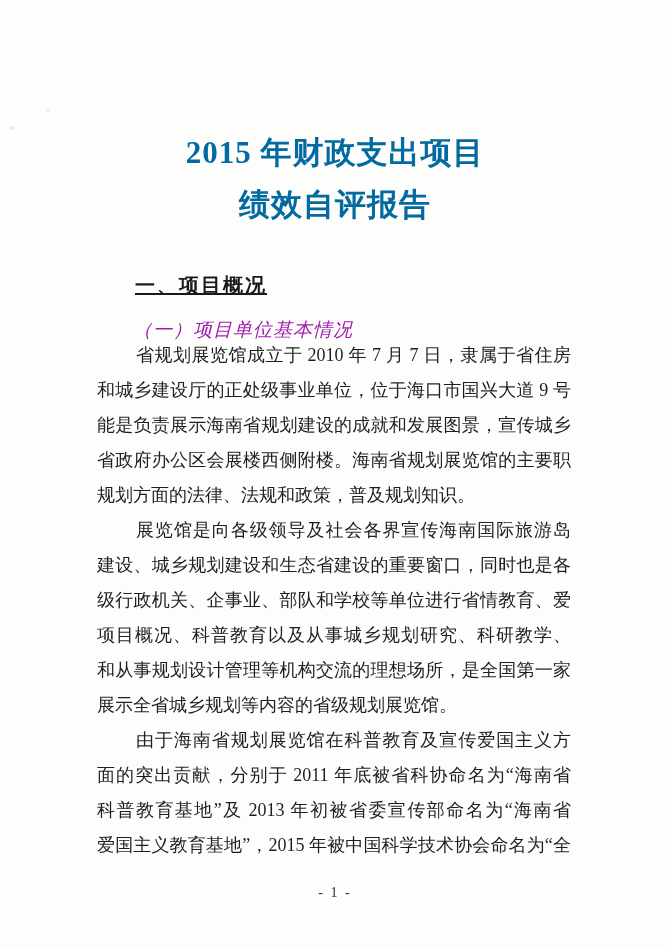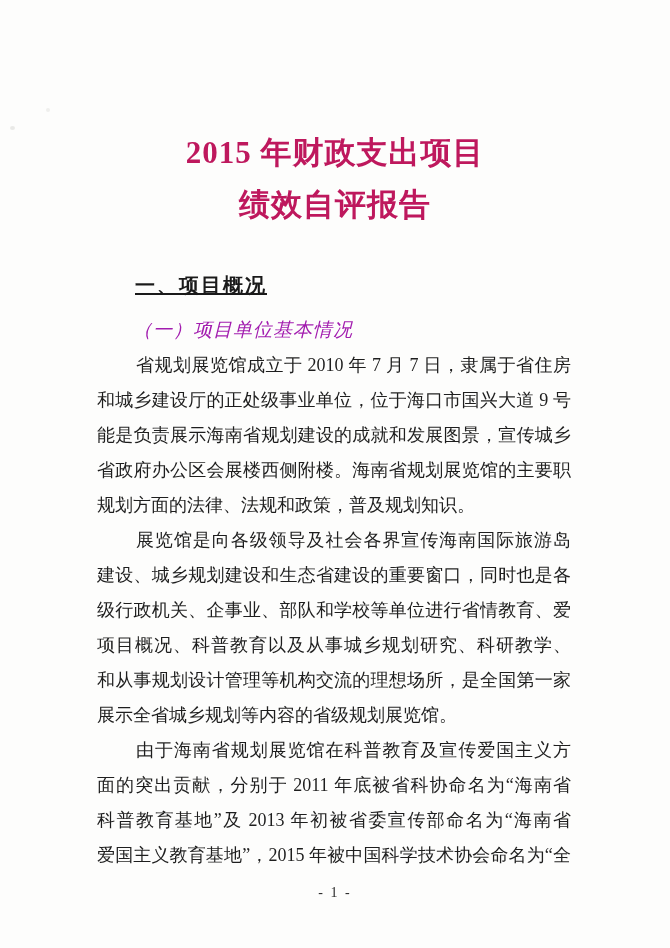--- a/index.html
+++ b/index.html
@@ -27,21 +27,21 @@
 
   .doc-title {
     position: absolute;
     left: 0; right: 0;
     top: 127px;
     text-align: center;
     font-size: 31px;
     font-weight: 700;
     line-height: 52px;
     letter-spacing: 1px;
-    color: #be185d;
+    color: #0369a1;
   }
 
   .text-col {
     position: absolute;
     left: 97px;
     width: 474px;
     top: 0;
     height: 948px;
   }
 
@@ -65,21 +65,21 @@
     padding-left: 36px;
     font-size: 19px;
     letter-spacing: 1px;
     line-height: 35px;
     color: #a21caf;
     font-style: italic;
   }
 
   .body-text {
     position: absolute;
-    top: 348px;
+    top: 338px;
     left: 0;
     width: 474px;
     font-size: 18px;
     line-height: 35px;
     color: #1e1e1e;
   }
 
   .line {
     height: 35px;
     overflow: hidden;

